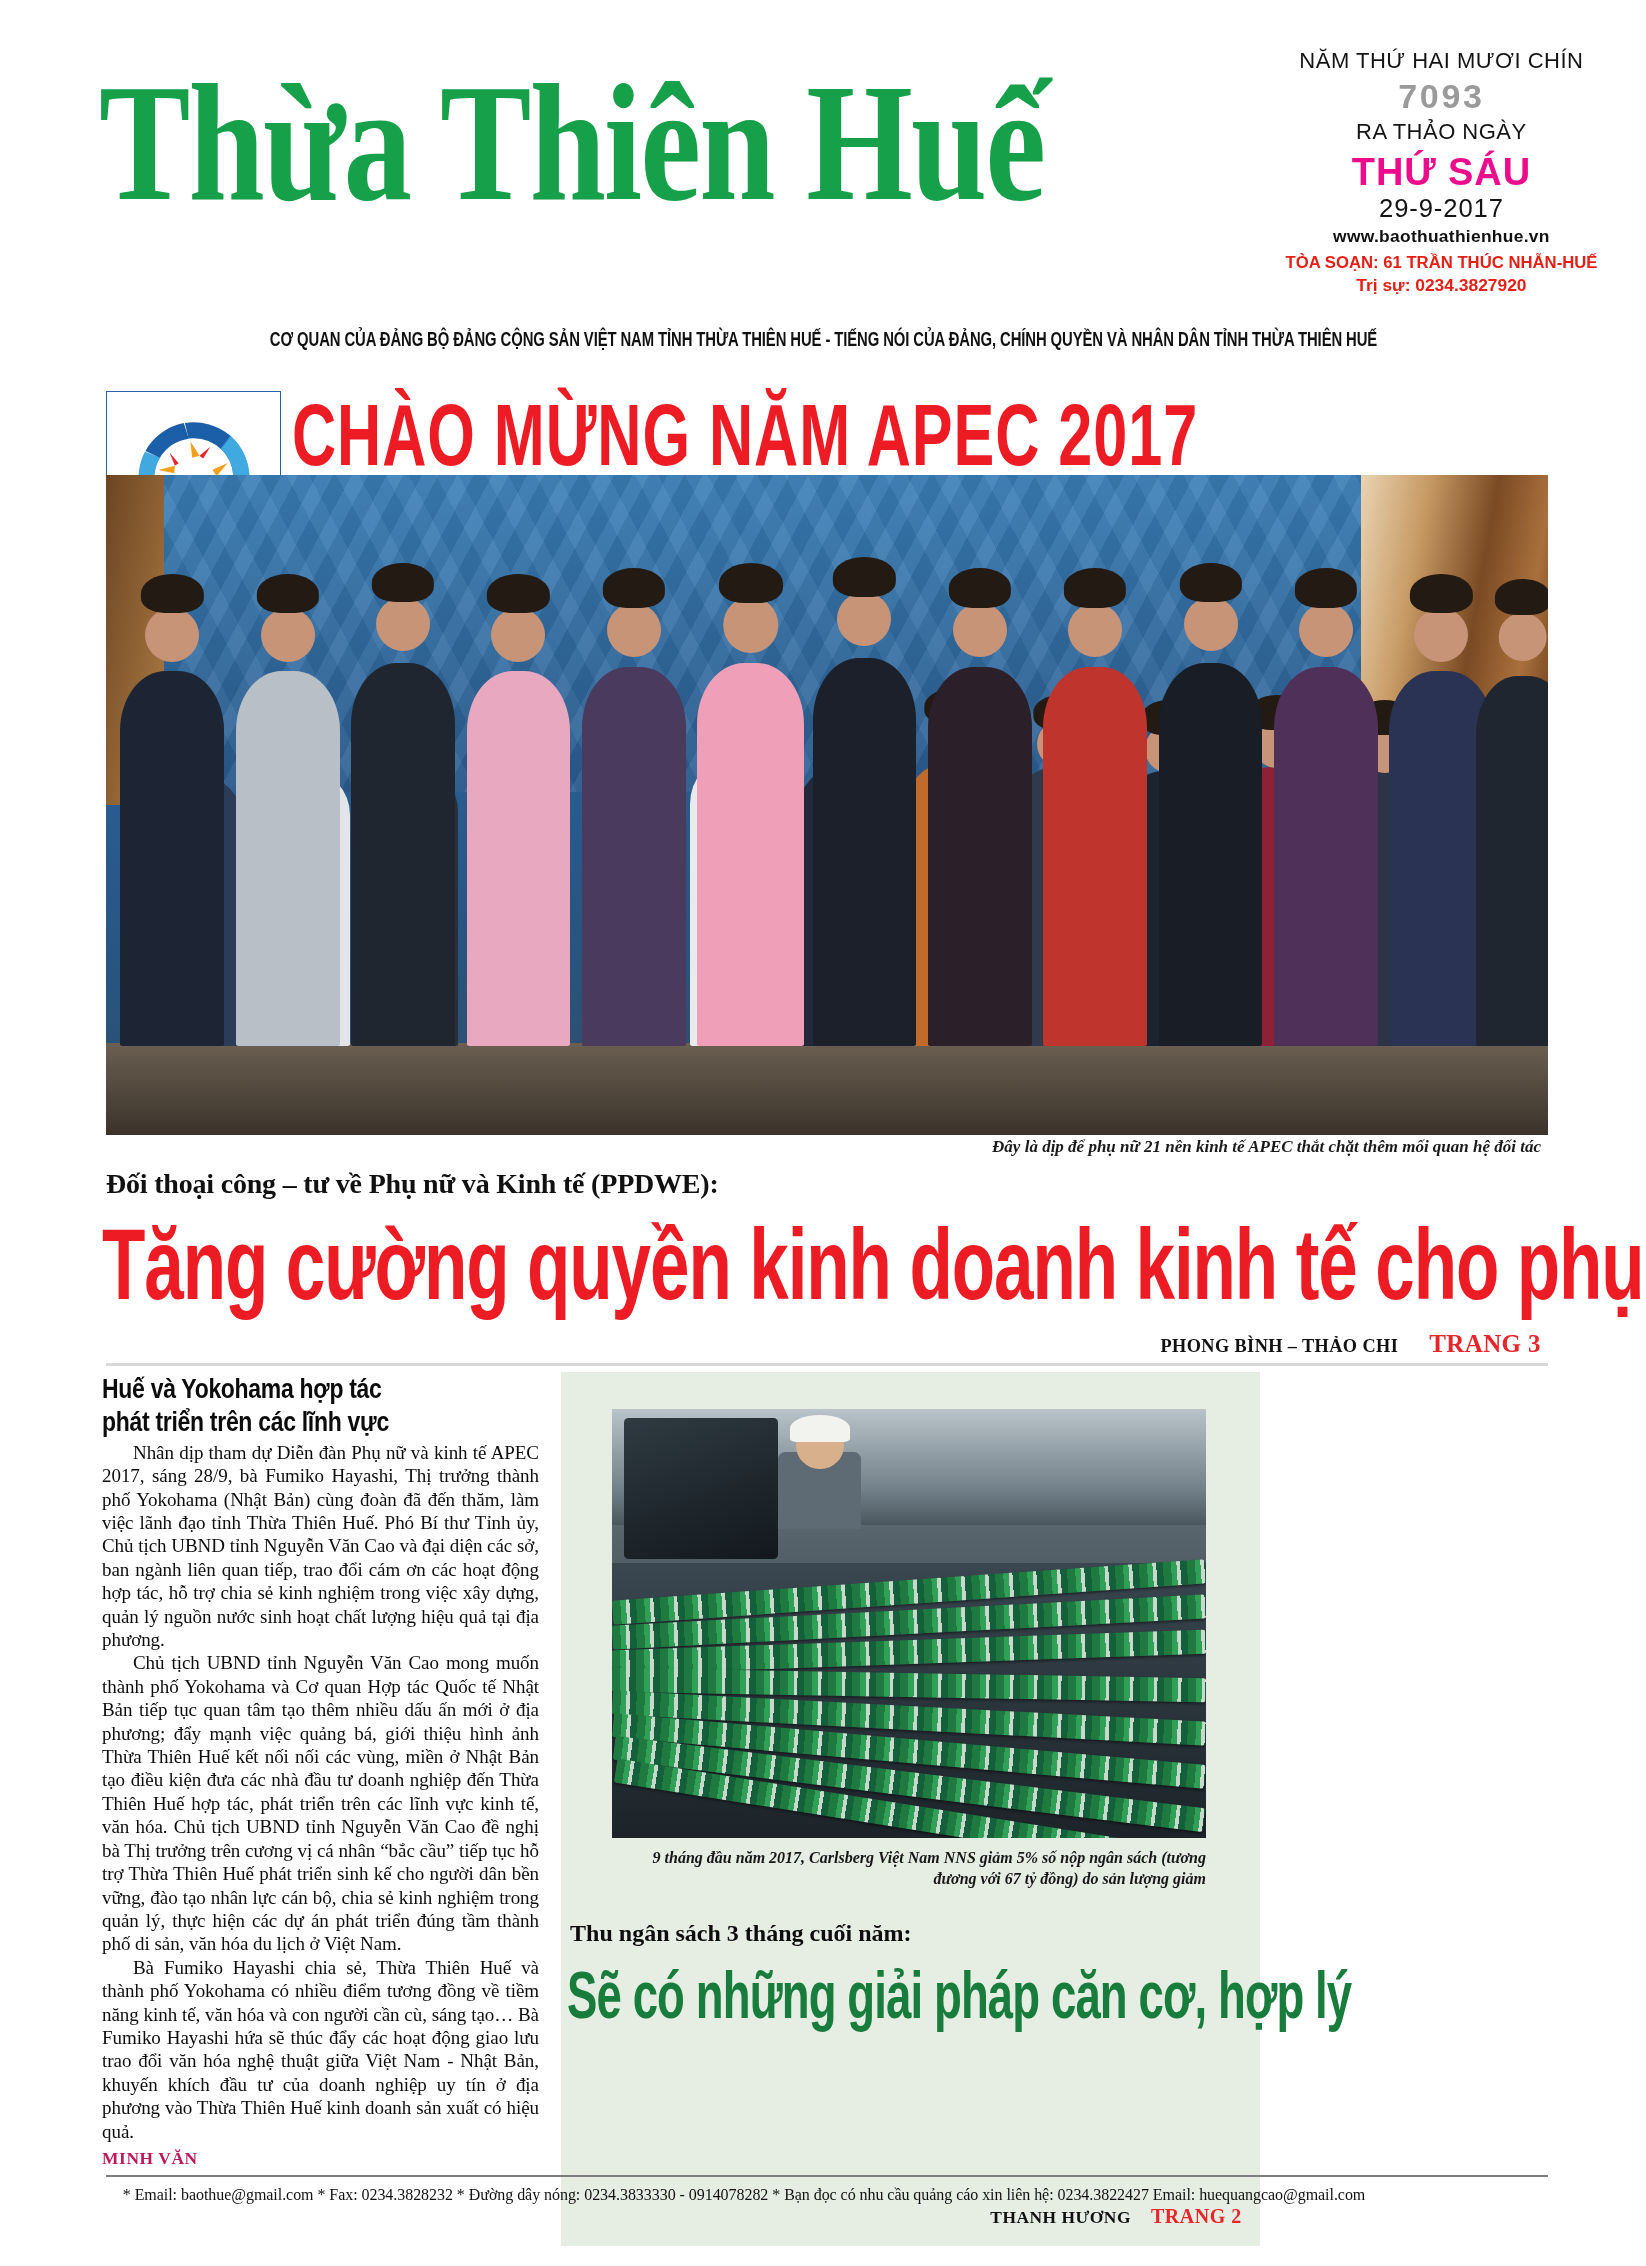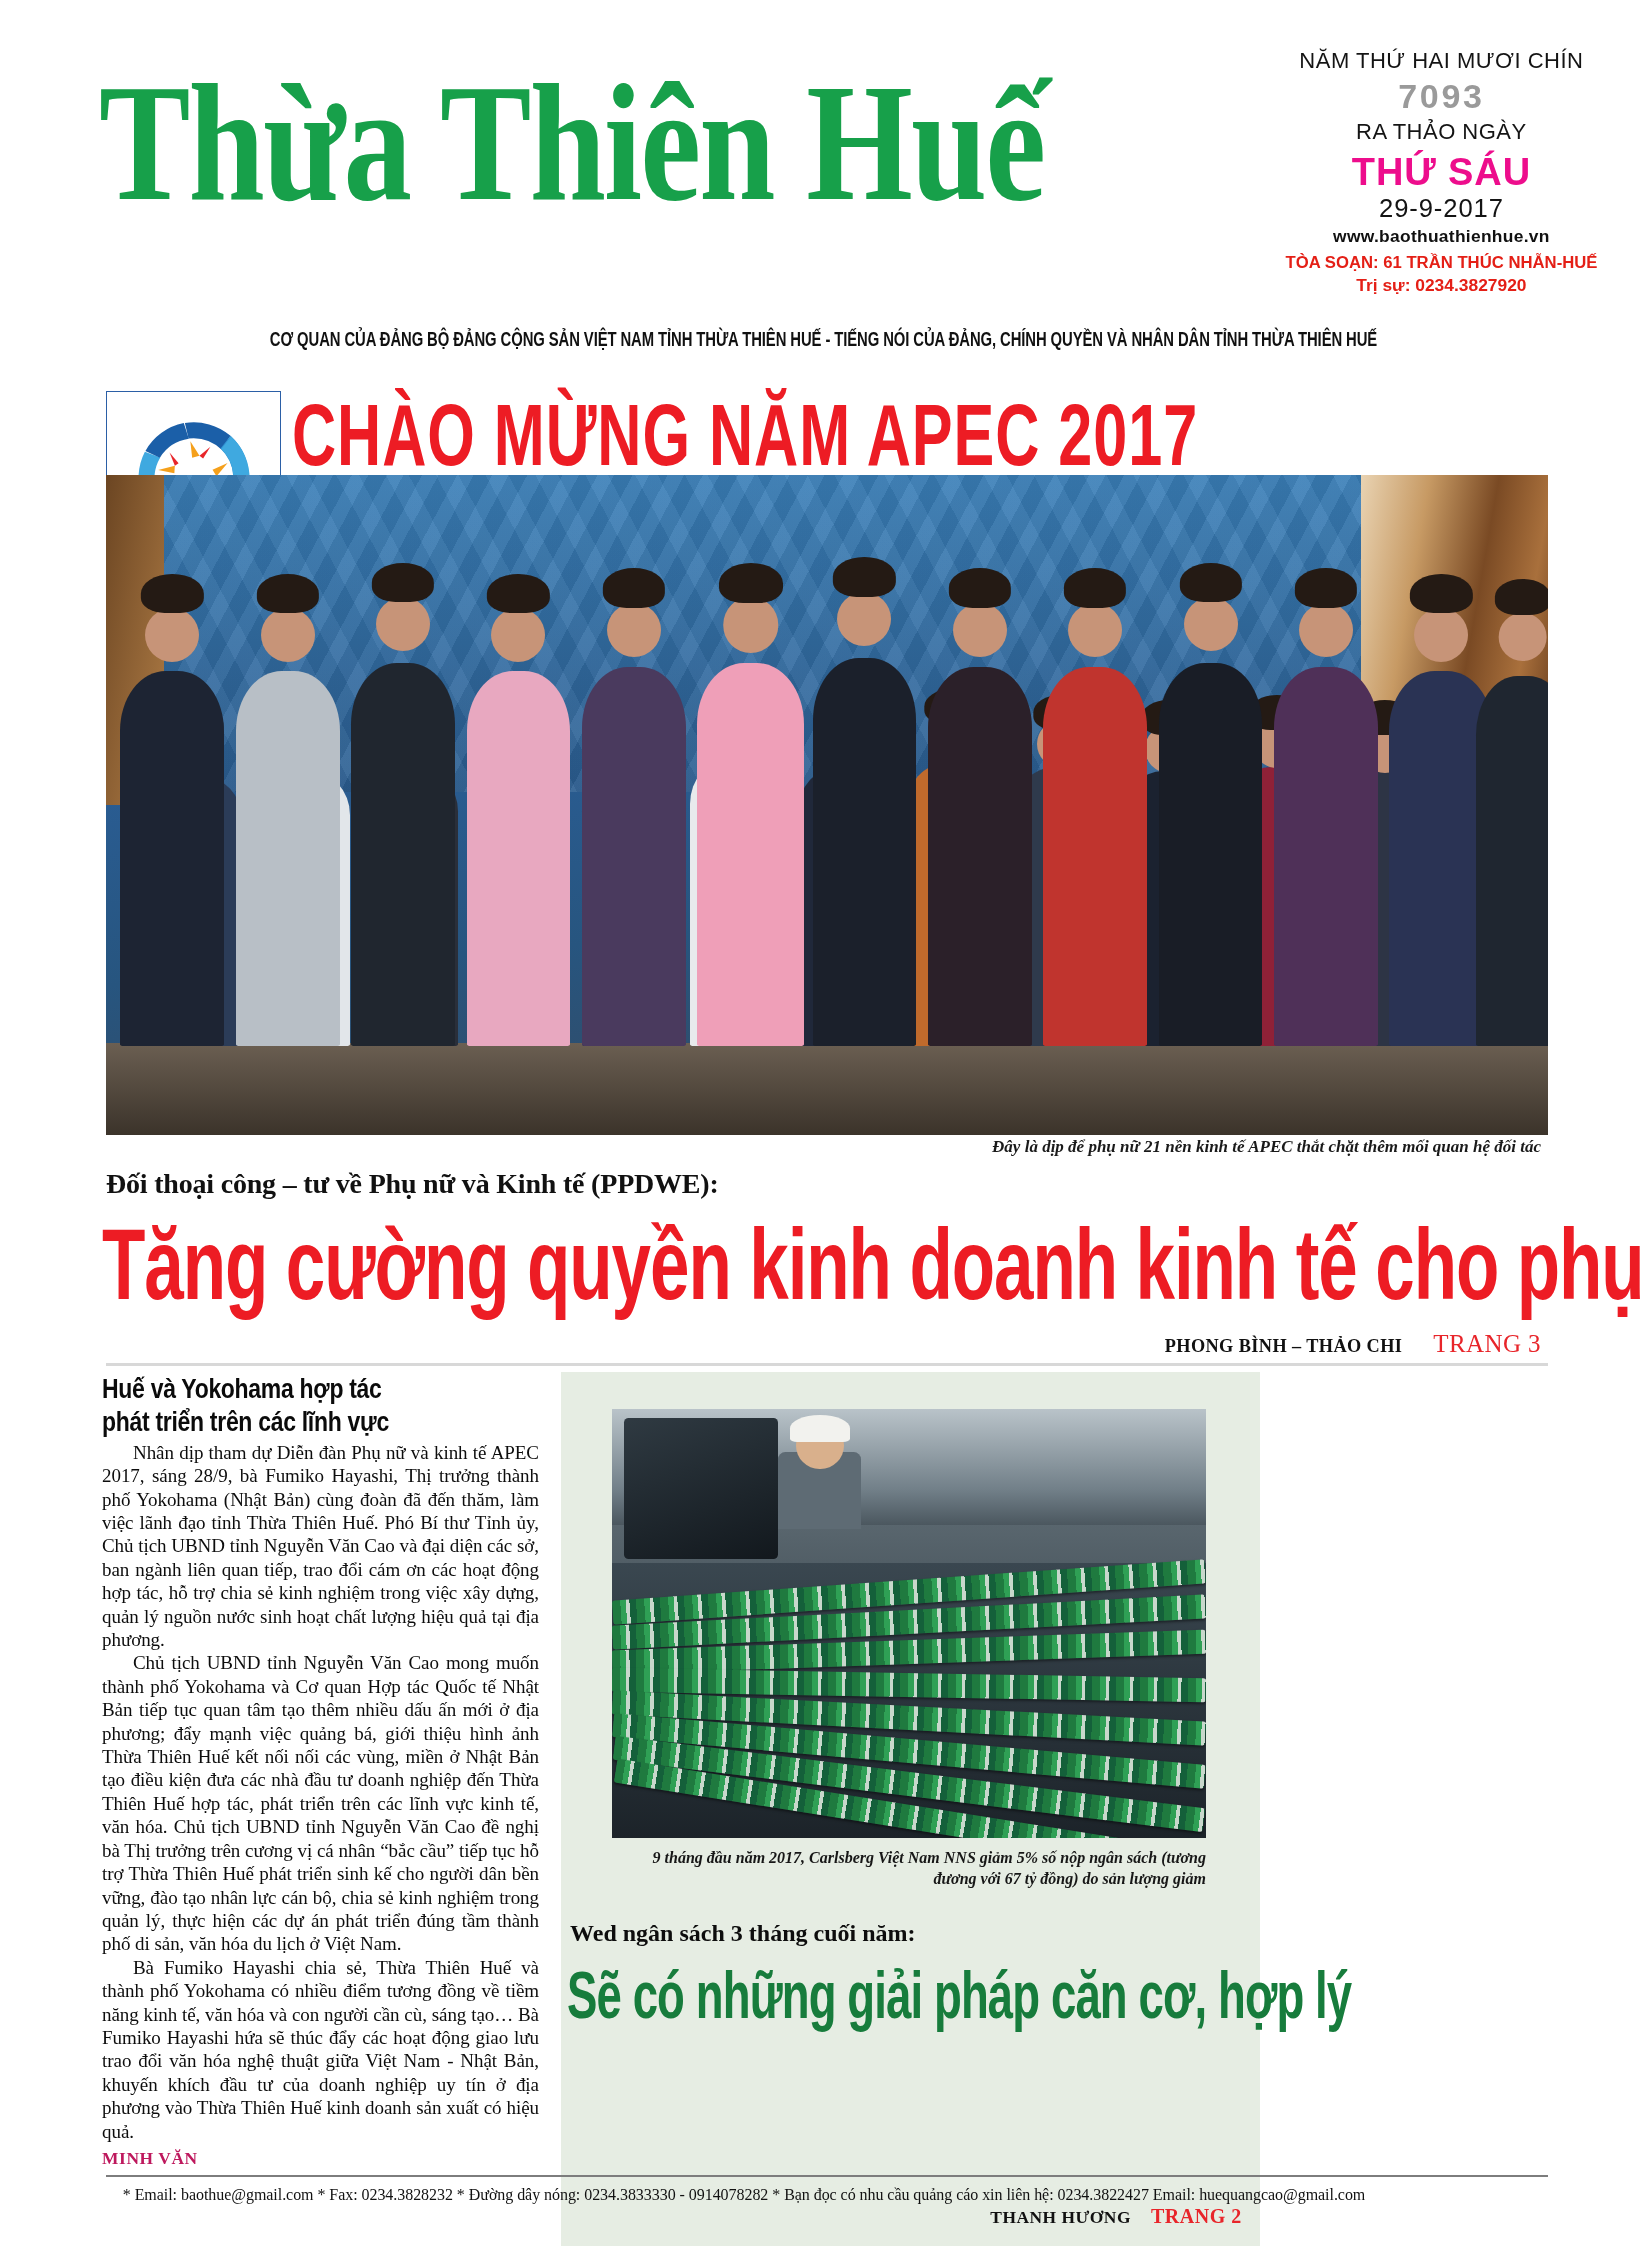--- a/index.html
+++ b/index.html
@@ -184,21 +184,21 @@
   }
   .byline-row {
     position:absolute; right:106px; top:1330px;
     display:flex; align-items:baseline; gap:31px;
   }
   .byline-authors {
     font-family:"Liberation Serif", serif; font-weight:bold;
     font-size:18.3px; color:#111; letter-spacing:0.4px;
   }
   .byline-page {
-    font-family:"Liberation Serif", serif; font-weight:normal;
+    font-family:"Liberation Serif", serif; font-weight:bold;
     font-size:25px; color:#E8252A; letter-spacing:0.4px;
   }
   .rule-top {
     position:absolute; left:106px; top:1363px; width:1442px; height:2.7px;
     background:#d8d8d8;
   }
 
   
   .col-left {
     position:absolute; left:102px; top:1372px; width:437px;
@@ -473,21 +473,21 @@
         <div class="can-row" style="top:17%; transform:rotate(-3deg);"></div>
         <div class="can-row" style="top:28%; transform:rotate(-2deg);"></div>
         <div class="can-row" style="top:40%; transform:rotate(1deg);"></div>
         <div class="can-row" style="top:52%; transform:rotate(3deg);"></div>
         <div class="can-row" style="top:64%; transform:rotate(5deg);"></div>
         <div class="can-row" style="top:76%; transform:rotate(7deg);"></div>
         <div class="can-row" style="top:88%; transform:rotate(9deg);"></div>
       </div>
     </div>
     <div class="mid-caption">9 tháng đầu năm 2017, Carlsberg Việt Nam NNS giảm 5% số nộp ngân sách (tương đương với 67 tỷ đồng) do sản lượng giảm</div>
-    <div class="mid-kicker">Wed ngân sách 3 tháng cuối năm:</div>
+    <div class="mid-kicker">Thu ngân sách 3 tháng cuối năm:</div>
     <div class="mid-headline">Sẽ có những giải pháp căn cơ, hợp lý</div>
     <div class="mid-byline">
       <div class="name">THANH HƯƠNG</div>
       <div class="pg">TRANG 2</div>
     </div>
   </div>
 
 
   <div class="rule-bottom"></div>
   <div class="footer">* Email: baothue@gmail.com * Fax: 0234.3828232 * Đường dây nóng: 0234.3833330 - 0914078282 * Bạn đọc có nhu cầu quảng cáo xin liên hệ: 0234.3822427 Email: huequangcao@gmail.com</div>

